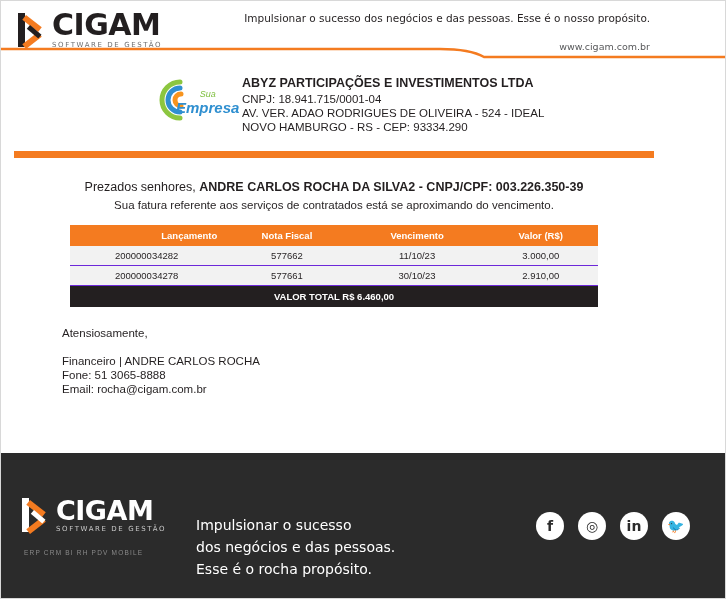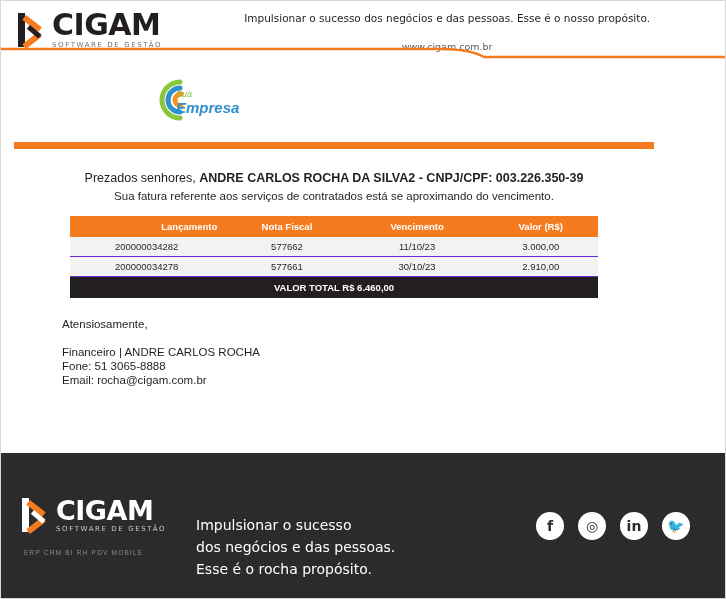--- a/index.html
+++ b/index.html
@@ -70,21 +70,21 @@
   }
   .logo-sub {
     font-size: 7px;
     letter-spacing: 1.6px;
     color: #6d6e70;
     margin-top: 2px;
     font-family: "DejaVu Sans", sans-serif;
   }
   .header-right {
     margin-left: auto;
-    text-align: center;
+    text-align: right;
     padding: 12px 18px 0 0;
   }
   .header-tagline {
     font-size: 10.5px;
     color: #231f20;
     font-family: "DejaVu Sans", sans-serif;
   }
   .header-site {
     font-size: 9.5px;
     color: #58595b;
@@ -111,20 +111,21 @@
     height: 52px;
     position: relative;
     flex: 0 0 auto;
     margin-right: 10px;
   }
   .se-text {
     position: absolute;
     left: 26px;
     top: 16px;
     line-height: 1;
+    text-align: center;
   }
   .se-sua {
     font-size: 9px;
     color: #7fbf3f;
     font-style: italic;
   }
   .se-empresa {
     font-size: 15px;
     color: #2f8fd0;
     font-style: italic;
@@ -315,20 +316,26 @@
     <div class="sua-empresa">
       <svg width="82" height="52" viewBox="0 0 82 52" xmlns="http://www.w3.org/2000/svg">
         <path d="M30 8 A18 18 0 1 0 30 44" stroke="#8cc63f" stroke-width="5" fill="none" stroke-linecap="round"></path>
         <path d="M30 14 A12 12 0 1 0 30 38" stroke="#2f8fd0" stroke-width="5" fill="none" stroke-linecap="round"></path>
         <path d="M31 20 A6 6 0 1 0 31 32" stroke="#f7941e" stroke-width="5" fill="none" stroke-linecap="round"></path>
       </svg>
       <div class="se-text">
         <div class="se-sua">Sua</div>
         <div class="se-empresa">Empresa</div>
       </div>
+    </div>
+    <div class="company-info">
+      <div class="company-name">ABYZ PARTICIPAÇÕES E INVESTIMENTOS LTDA</div>
+      <div class="company-line">CNPJ: 18.941.715/0001-04</div>
+      <div class="company-line">AV. VER. ADAO RODRIGUES DE OLIVEIRA - 524 - IDEAL</div>
+      <div class="company-line">NOVO HAMBURGO - RS - CEP: 93334.290</div>
     </div>
   </div>
 
   <div class="divider-orange"></div>
 
   <div class="body-area">
     <div class="greet-line">
       <span>Prezados senhores,</span>
       <span class="b">ANDRE CARLOS ROCHA DA SILVA2 - CNPJ/CPF: 003.226.350-39</span>
     </div>

